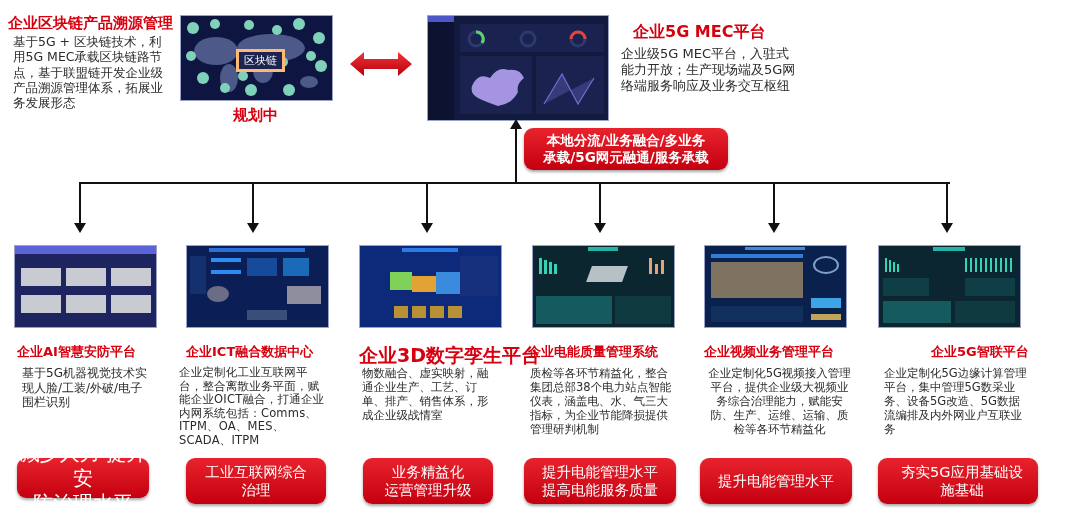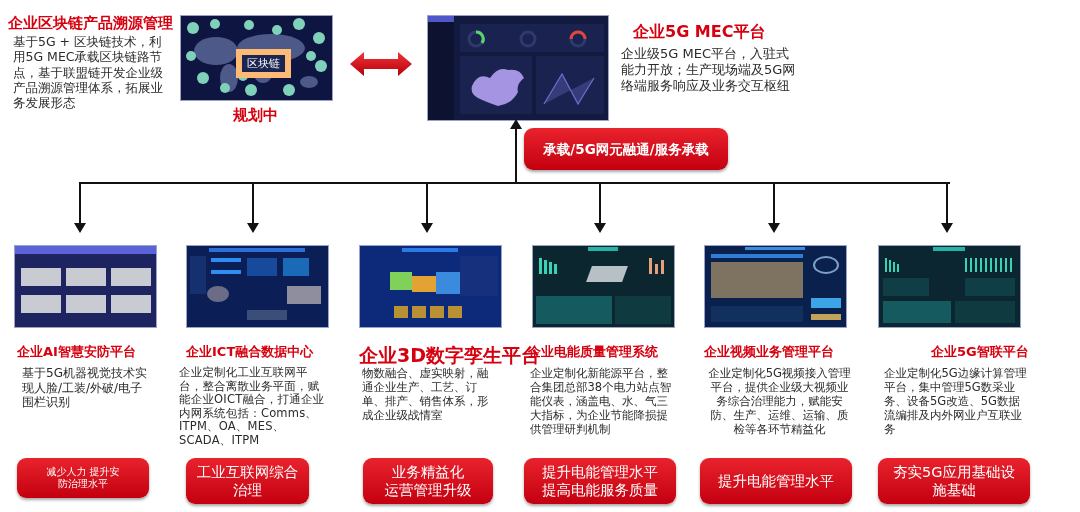--- a/index.html
+++ b/index.html
@@ -44,21 +44,21 @@
         <circle cx="22" cy="62" r="6"></circle>
         <circle cx="44" cy="72" r="5"></circle>
       <circle cx="70" cy="74" r="6"></circle>
         <circle cx="108" cy="74" r="6"></circle>
         <circle cx="140" cy="50" r="6"></circle>
       <circle cx="130" cy="40" r="5"></circle>
         <circle cx="62" cy="60" r="5"></circle>
         <circle cx="102" cy="46" r="5"></circle>
     </g>
   </svg>
-  <div class="abs" style="left:55px;top:33px;padding:1px 5px;border:6px solid #fdba74;background:#1c2552;color:#fff;font-size:11px;">区块链</div>
+  <div class="abs" style="left:55px;top:33px;padding:1px 5px;border:3px solid #fdba74;background:#1c2552;color:#fff;font-size:11px;">区块链</div>
 </div>
 <div class="abs red-title" style="left:233px;top:106px;font-size:15px;">规划中</div>
 
 <svg class="abs" style="left:350px;top:50px;" width="62" height="28">
   <defs>
       <linearGradient id="ag" x1="0" y1="0" x2="0" y2="1">
         <stop offset="0" stop-color="#f0333a"></stop>
         <stop offset="1" stop-color="#b5000b"></stop>
       </linearGradient>
     </defs>
@@ -86,20 +86,21 @@
   </svg>
 </div>
 
 <div class="abs red-title" style="left:633px;top:22px;font-size:16px;">企业5G MEC平台</div>
 <div class="abs desc" style="left:621px;top:46px;width:180px;font-size:13px;">企业级5G MEC平台，入驻式能力开放；生产现场端及5G网络端服务响应及业务交互枢纽</div>
 
 <div class="line" style="left:515px;top:128px;width:2px;height:56px;"></div>
 <div class="abs" style="left:510px;top:119px;width:0;height:0;border-left:6px solid transparent;border-right:6px solid transparent;border-bottom:10px solid #111;"></div>
 
 <div class="pill" style="left:524px;top:128px;width:204px;height:42px;font-size:13.5px;font-weight:bold;flex-direction:column;">
+  <span>本地分流/业务融合/多业务</span>
   <span>承载/5G网元融通/服务承载</span>
 </div>
 
 <div class="line" style="left:79px;top:182px;width:871px;height:2px;"></div>
 
 <div class="line" style="left:79px;top:183px;width:2px;height:42px;"></div>
 <div class="arrow-down" style="left:74px;top:223px;"></div>
 <div class="line" style="left:252px;top:183px;width:2px;height:42px;"></div>
 <div class="arrow-down" style="left:247px;top:223px;"></div>
 <div class="line" style="left:426px;top:183px;width:2px;height:42px;"></div>
@@ -177,50 +178,50 @@
   <div class="cell" style="left:18px;top:18px;width:2px;height:8px;background:#36d3b8;"></div>
   <div class="cell" style="left:86px;top:12px;width:50px;height:14px;background:repeating-linear-gradient(90deg,#36d3b8 0 2px,transparent 2px 5px);"></div>
   <div class="cell" style="left:4px;top:32px;width:46px;height:18px;background:#0f3e46;"></div>
   <div class="cell" style="left:86px;top:32px;width:50px;height:18px;background:#0f3e46;"></div>
   <div class="cell" style="left:4px;top:55px;width:68px;height:22px;background:#145a5e;"></div>
   <div class="cell" style="left:76px;top:55px;width:60px;height:22px;background:#0f3a40;"></div>
 </div>
 
 <div class="abs red-title" style="left:17px;top:343px;font-size:13px;">企业AI智慧安防平台</div>
 <div class="abs desc" style="left:22px;top:366px;width:130px;font-size:12px;">基于5G机器视觉技术实现人脸/工装/外破/电子围栏识别</div>
-<div class="pill" style="left:17px;top:458px;width:132px;height:40px;font-size:10px;flex-direction:column;">
+<div class="pill" style="left:17px;top:458px;width:132px;height:40px;font-size:20px;flex-direction:column;">
   <span>减少人力 提升安</span>
   <span>防治理水平</span>
 </div>
 
 <div class="abs red-title" style="left:186px;top:343px;font-size:13px;">企业ICT融合数据中心</div>
 <div class="abs desc" style="left:179px;top:366px;width:150px;font-size:11.5px;line-height:1.18;letter-spacing:0.2px;">企业定制化工业互联网平台，整合离散业务平面，赋能企业OICT融合，打通企业内网系统包括：Comms、ITPM、OA、MES、SCADA、ITPM</div>
-<div class="pill" style="left:186px;top:458px;width:123px;height:46px;font-size:14.5px;flex-direction:column;">
+<div class="pill" style="left:186px;top:458px;width:140px;height:46px;font-size:14.5px;flex-direction:column;">
   <span>工业互联网综合</span>
   <span>治理</span>
 </div>
 
 <div class="abs red-title" style="left:359px;top:343px;font-size:19px;">企业3D数字孪生平台</div>
 <div class="abs desc" style="left:362px;top:366px;width:130px;font-size:11.5px;">物数融合、虚实映射，融通企业生产、工艺、订单、排产、销售体系，形成企业级战情室</div>
 <div class="pill" style="left:363px;top:458px;width:130px;height:46px;font-size:14.5px;flex-direction:column;">
   <span>业务精益化</span>
   <span>运营管理升级</span>
 </div>
 
 <div class="abs red-title" style="left:528px;top:343px;font-size:13px;">企业电能质量管理系统</div>
-<div class="abs desc" style="left:530px;top:366px;width:143px;font-size:11.5px;">企业定制化新能源平台，整合集团总部38个电力站点智能仪表，涵盖电、水、气三大指标，为企业节能降损提供管理研判机制</div>
+<div class="abs desc" style="left:530px;top:366px;width:143px;font-size:11.5px;">质检等各环节精益化，整合集团总部38个电力站点智能仪表，涵盖电、水、气三大指标，为企业节能降损提供管理研判机制</div>
 <div class="pill" style="left:524px;top:458px;width:152px;height:46px;font-size:14.5px;flex-direction:column;">
   <span>提升电能管理水平</span>
   <span>提高电能服务质量</span>
 </div>
 
 <div class="abs red-title" style="left:704px;top:343px;font-size:13px;">企业视频业务管理平台</div>
 <div class="abs desc" style="left:707px;top:366px;width:145px;font-size:11.5px;text-align:center;">企业定制化5G视频接入管理平台，提供企业级大视频业务综合治理能力，赋能安防、生产、运维、运输、质检等各环节精益化</div>
 <div class="pill" style="left:700px;top:458px;width:152px;height:46px;font-size:14.5px;flex-direction:column;">
   <span>提升电能管理水平</span>
 </div>
 
 <div class="abs red-title" style="left:931px;top:343px;font-size:13px;">企业5G智联平台</div>
 <div class="abs desc" style="left:884px;top:366px;width:145px;font-size:11.5px;">企业定制化5G边缘计算管理平台，集中管理5G数采业务、设备5G改造、5G数据流编排及内外网业户互联业务</div>
-<div class="pill" style="left:878px;top:458px;width:152px;height:46px;font-size:14.5px;flex-direction:column;">
+<div class="pill" style="left:878px;top:458px;width:152px;height:46px;font-size:14.5px;flex-direction:column;padding-left:8px;">
   <span>夯实5G应用基础设</span>
   <span>施基础</span>
 </div>
 
 </body></html>

